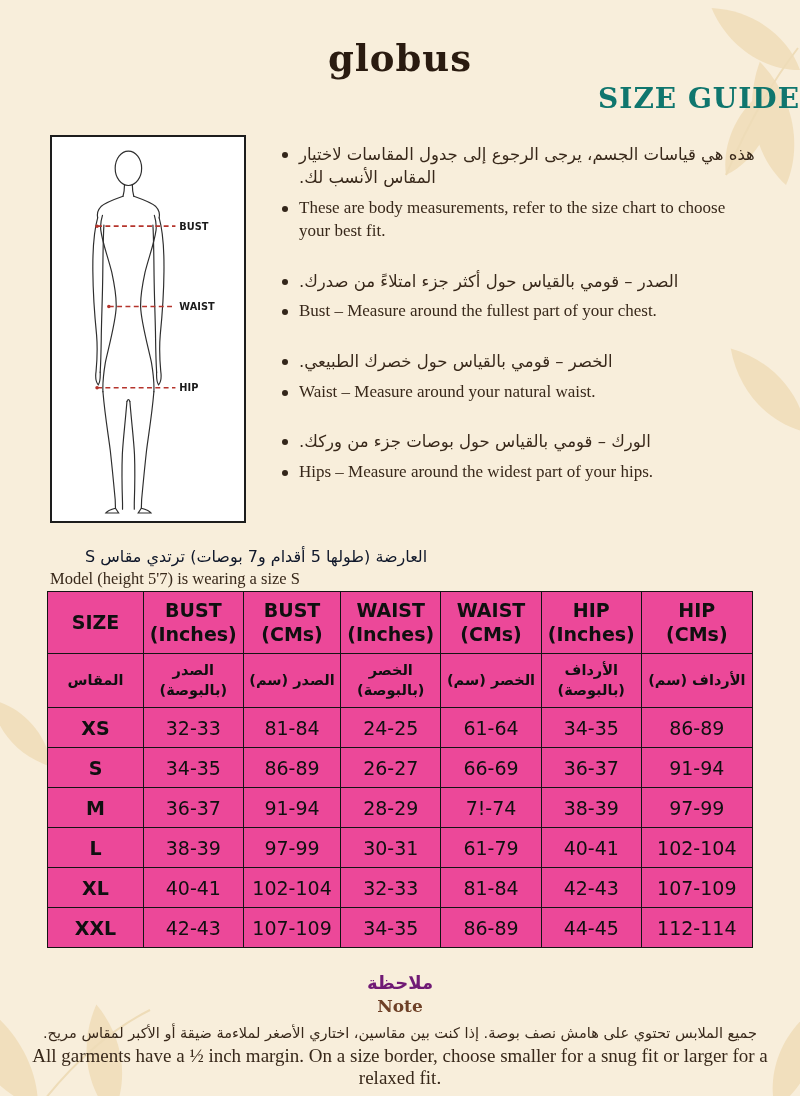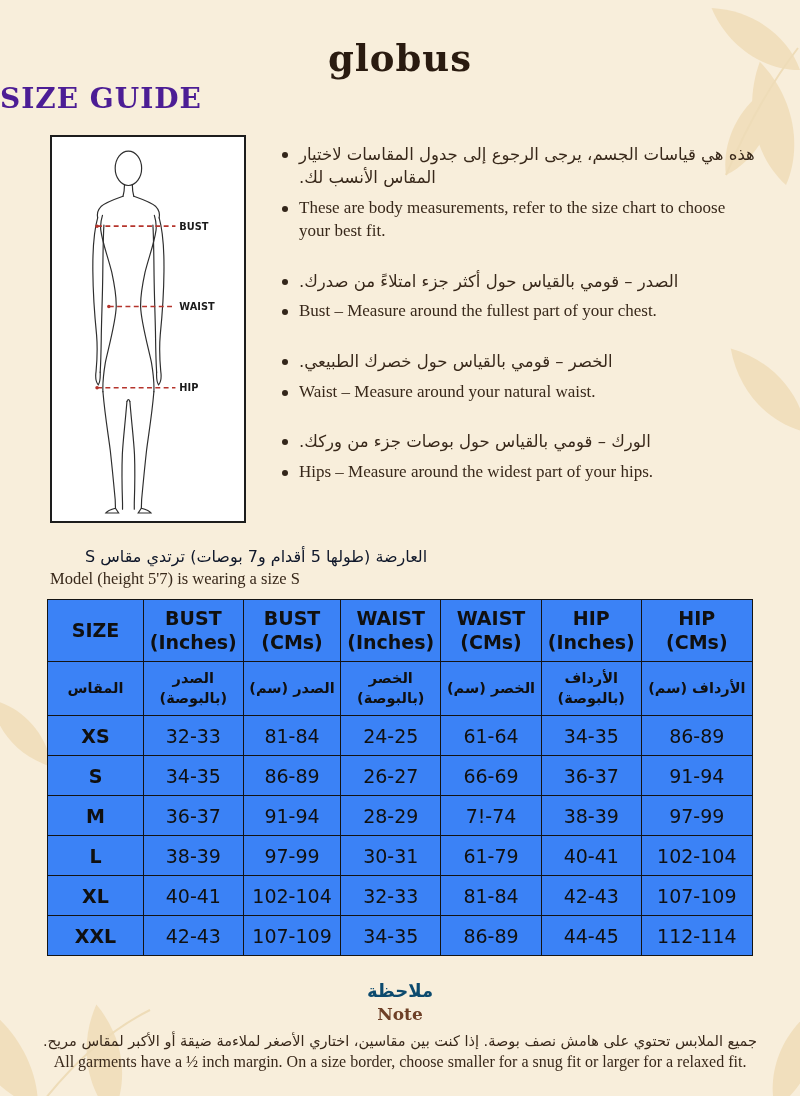--- a/index.html
+++ b/index.html
@@ -15,23 +15,23 @@
   .page { position:relative; width:800px; height:1096px; }
   .decor { position:absolute; inset:0; z-index:0; pointer-events:none; }
   .content-layer { position:relative; z-index:1; }
 
   .logo {
     text-align:center; padding-top:36px;
     font-family:"DejaVu Serif", serif;
     font-size:37px; font-weight:bold; color:#2a1b10; letter-spacing:1px;
   }
   .title {
-    text-align:left; margin-top:2px;
+    text-align:right; margin-top:2px;
     font-family:"DejaVu Serif", serif;
-    font-size:28px; font-weight:bold; color:#4c1d95; letter-spacing:1px;
+    font-size:28px; font-weight:bold; color:#0f766e; letter-spacing:1px;
   }
 
   .content { display:flex; padding:20px 42px 0 50px; gap:36px; align-items:flex-start; }
   .figure-box {
     width:196px; height:388px; flex-shrink:0;
     background:#ffffff; border:2px solid #1d1d1d;
   }
   .figure-box svg { display:block; width:100%; height:100%; }
   .fig-label { font-family:"DejaVu Sans", sans-serif; font-size:10px; font-weight:bold; fill:#1c1c1c; }
 
@@ -47,37 +47,37 @@
   .btext.en { font-size:17px; line-height:1.35; color:#38281a; }
 
   .model-note { margin:24px 0 0 50px; }
   .model-note .ar {
     direction:rtl; text-align:left;
     font-family:"DejaVu Sans", sans-serif; font-size:16px; color:#0f172a; margin-bottom:3px;margin-left:35px;
   }
   .model-note .en { font-size:16.5px; color:#38281a; }
 
   table.size-table {
-    margin:10px auto 0 auto; width:706px;
-    border-collapse:collapse; background:#3b82f6;
+    margin:2px auto 0 auto; width:706px;
+    border-collapse:collapse; background:#ec4899;
     font-family:"DejaVu Sans", sans-serif; color:#101010;
   }
   table.size-table th, table.size-table td {
     border:1.6px solid #141414; text-align:center; vertical-align:middle;
   }
   tr.h-en th { font-size:19px; font-weight:bold; height:62px; white-space:pre-line; line-height:1.25; }
   tr.h-ar th { font-size:14.5px; font-weight:bold; height:54px; white-space:pre-line; line-height:1.35; direction:rtl; }
   tbody th.size-cell { font-size:19px; font-weight:bold; height:40px; width:96px; }
   tbody td { font-size:19px; font-weight:normal; height:40px; }
 
   .note { margin-top:24px; text-align:center; position:relative; z-index:1; }
-  .note-heading-ar { font-family:"DejaVu Sans", sans-serif; font-size:18px; font-weight:bold; color:#0c4a6e; }
+  .note-heading-ar { font-family:"DejaVu Sans", sans-serif; font-size:18px; font-weight:bold; color:#701a75; }
   .note-heading-en { font-family:"DejaVu Serif", serif; font-size:17px; font-weight:bold; color:#6e4027; margin-top:3px; }
   .note-ar { direction:rtl; font-family:"DejaVu Sans", sans-serif; font-size:14.5px; color:#38281a; margin-top:9px; padding:0 10px; }
-  .note-en { font-size:16px; color:#38281a; margin-top:4px; padding:0 10px; }
+  .note-en { font-size:19px; color:#38281a; margin-top:4px; padding:0 10px; }
 </style>
 </head>
 <body>
 
 <div class="page">
 
   <svg class="decor" width="800" height="1096" viewBox="0 0 800 1096">
     <g fill="#f1dfbd">
       <path d="M0,0 C16,-22 20,-58 0,-90 C-20,-58 -16,-22 0,0 Z" transform="translate(726,175) rotate(28) scale(1.15)"></path>
       <path d="M0,0 C16,-22 20,-58 0,-90 C-20,-58 -16,-22 0,0 Z" transform="translate(786,185) rotate(-12) scale(1.4)"></path>

